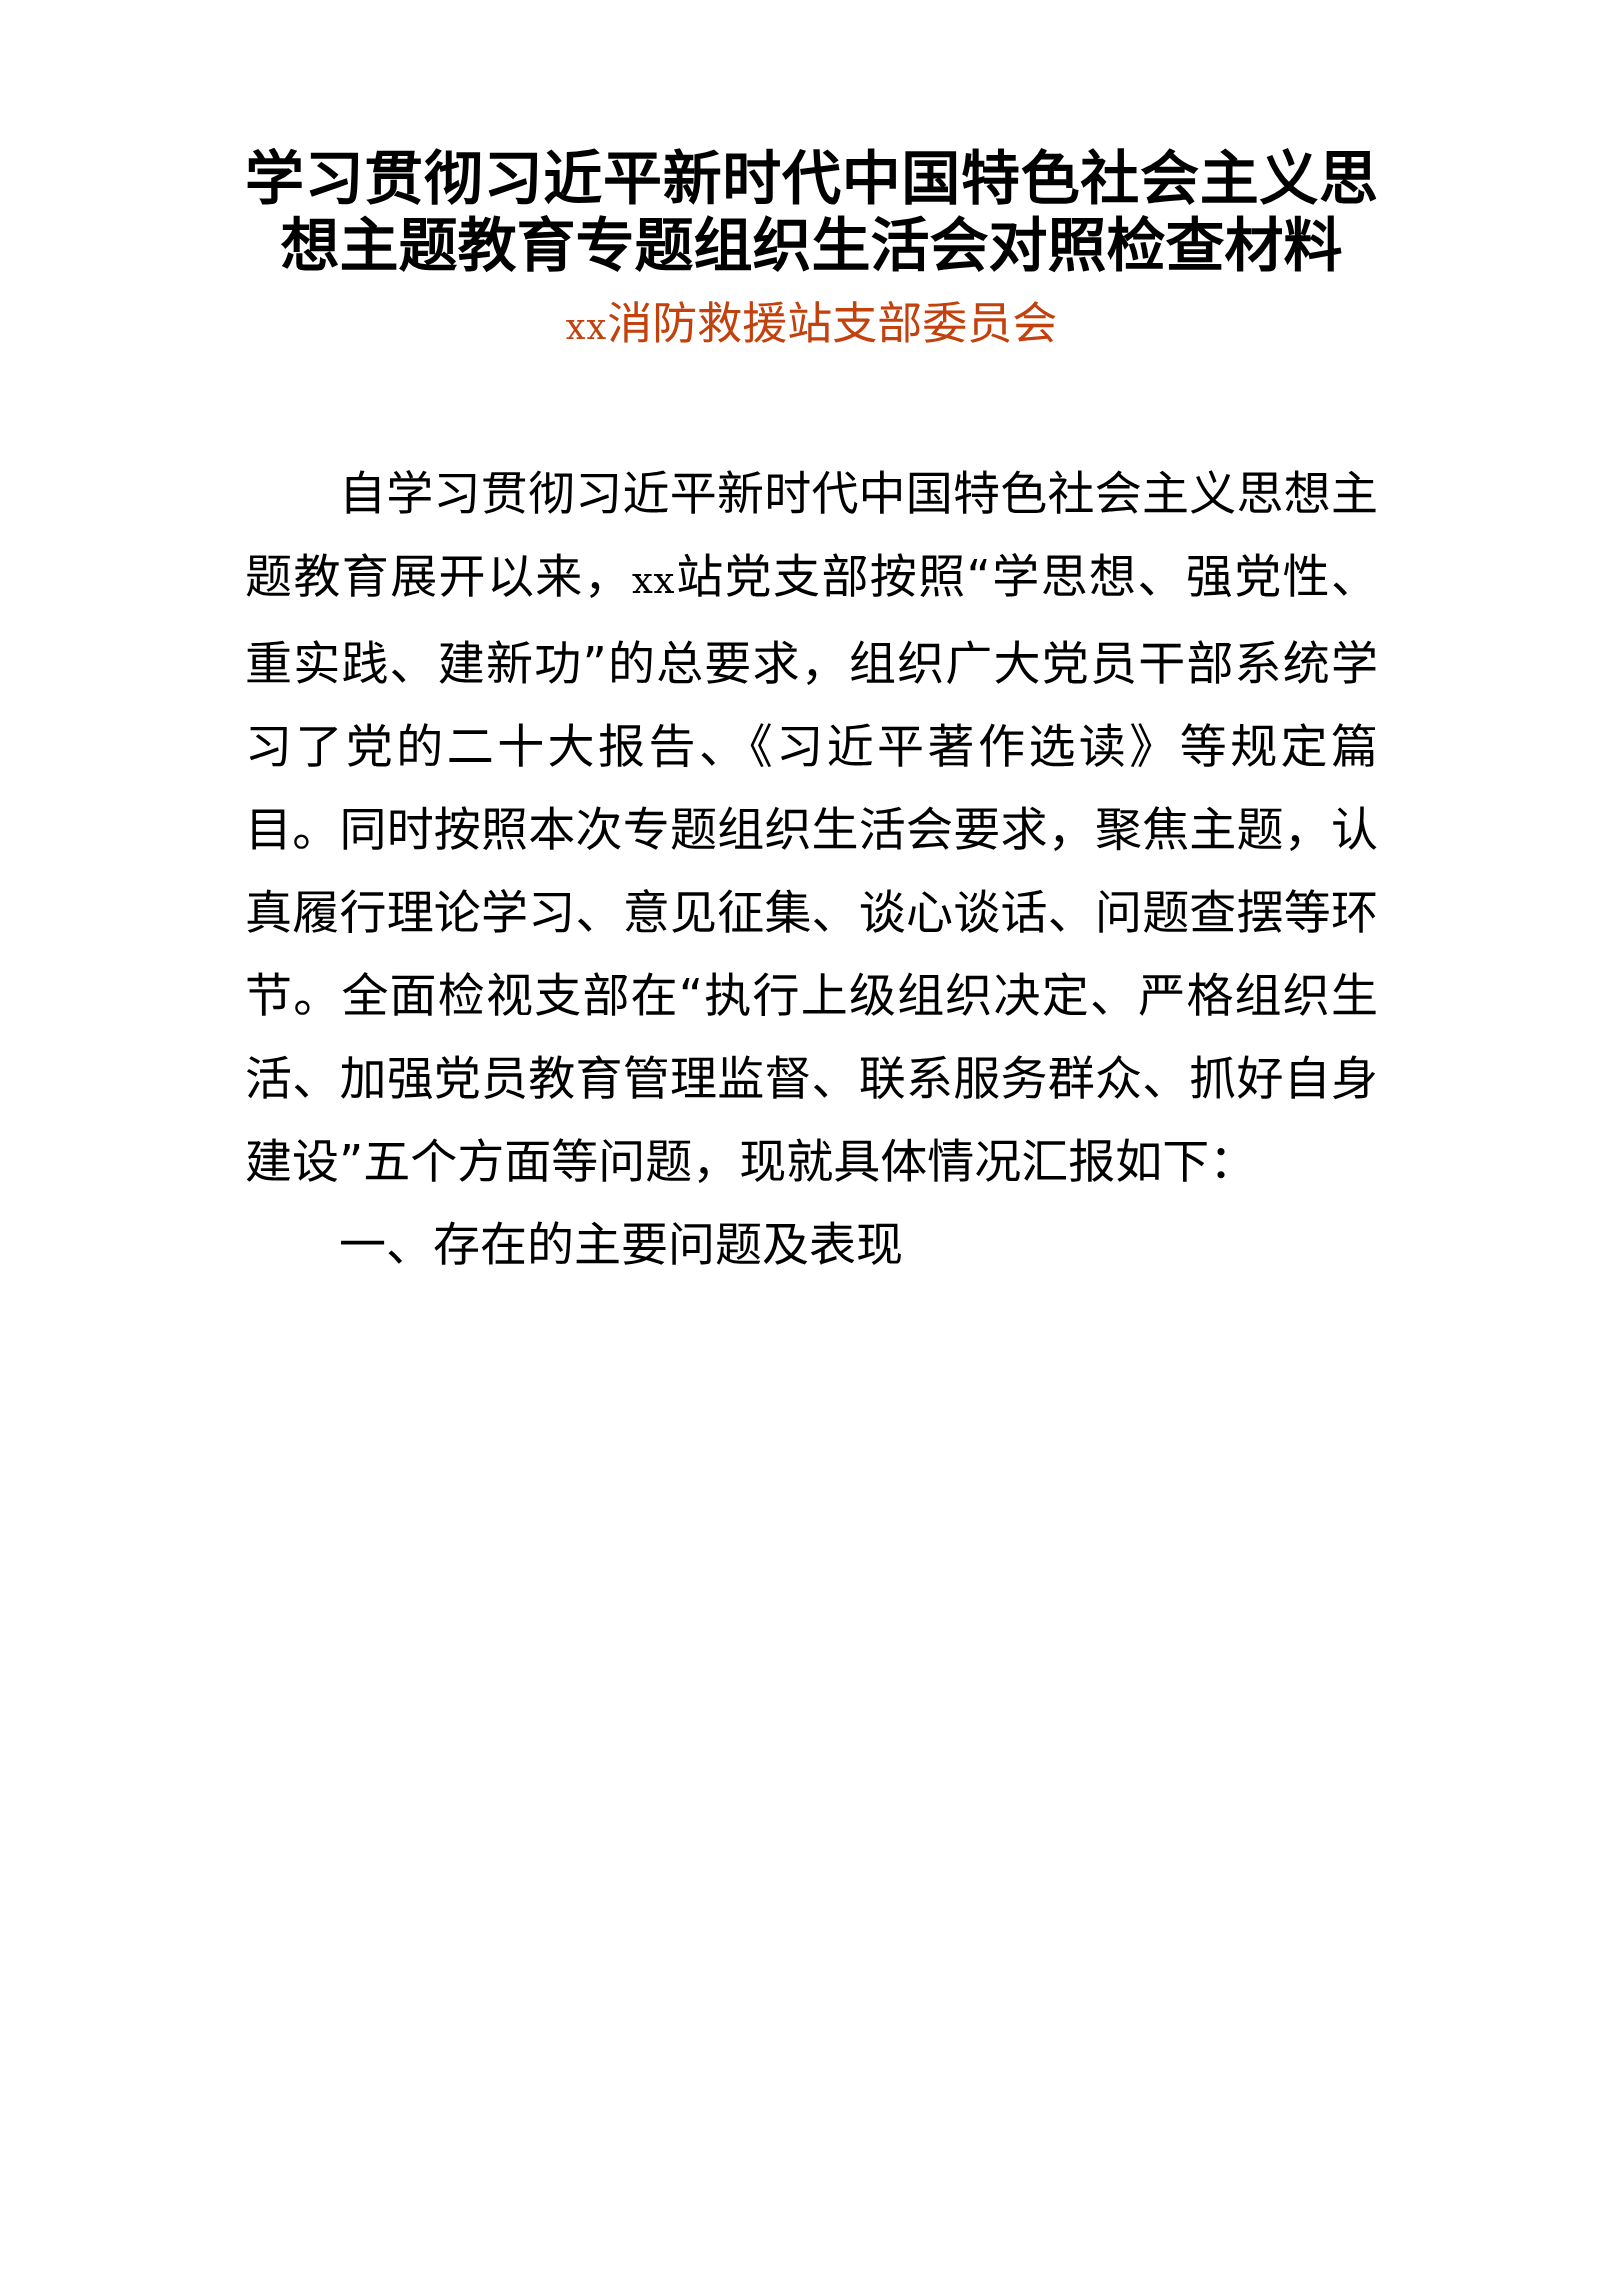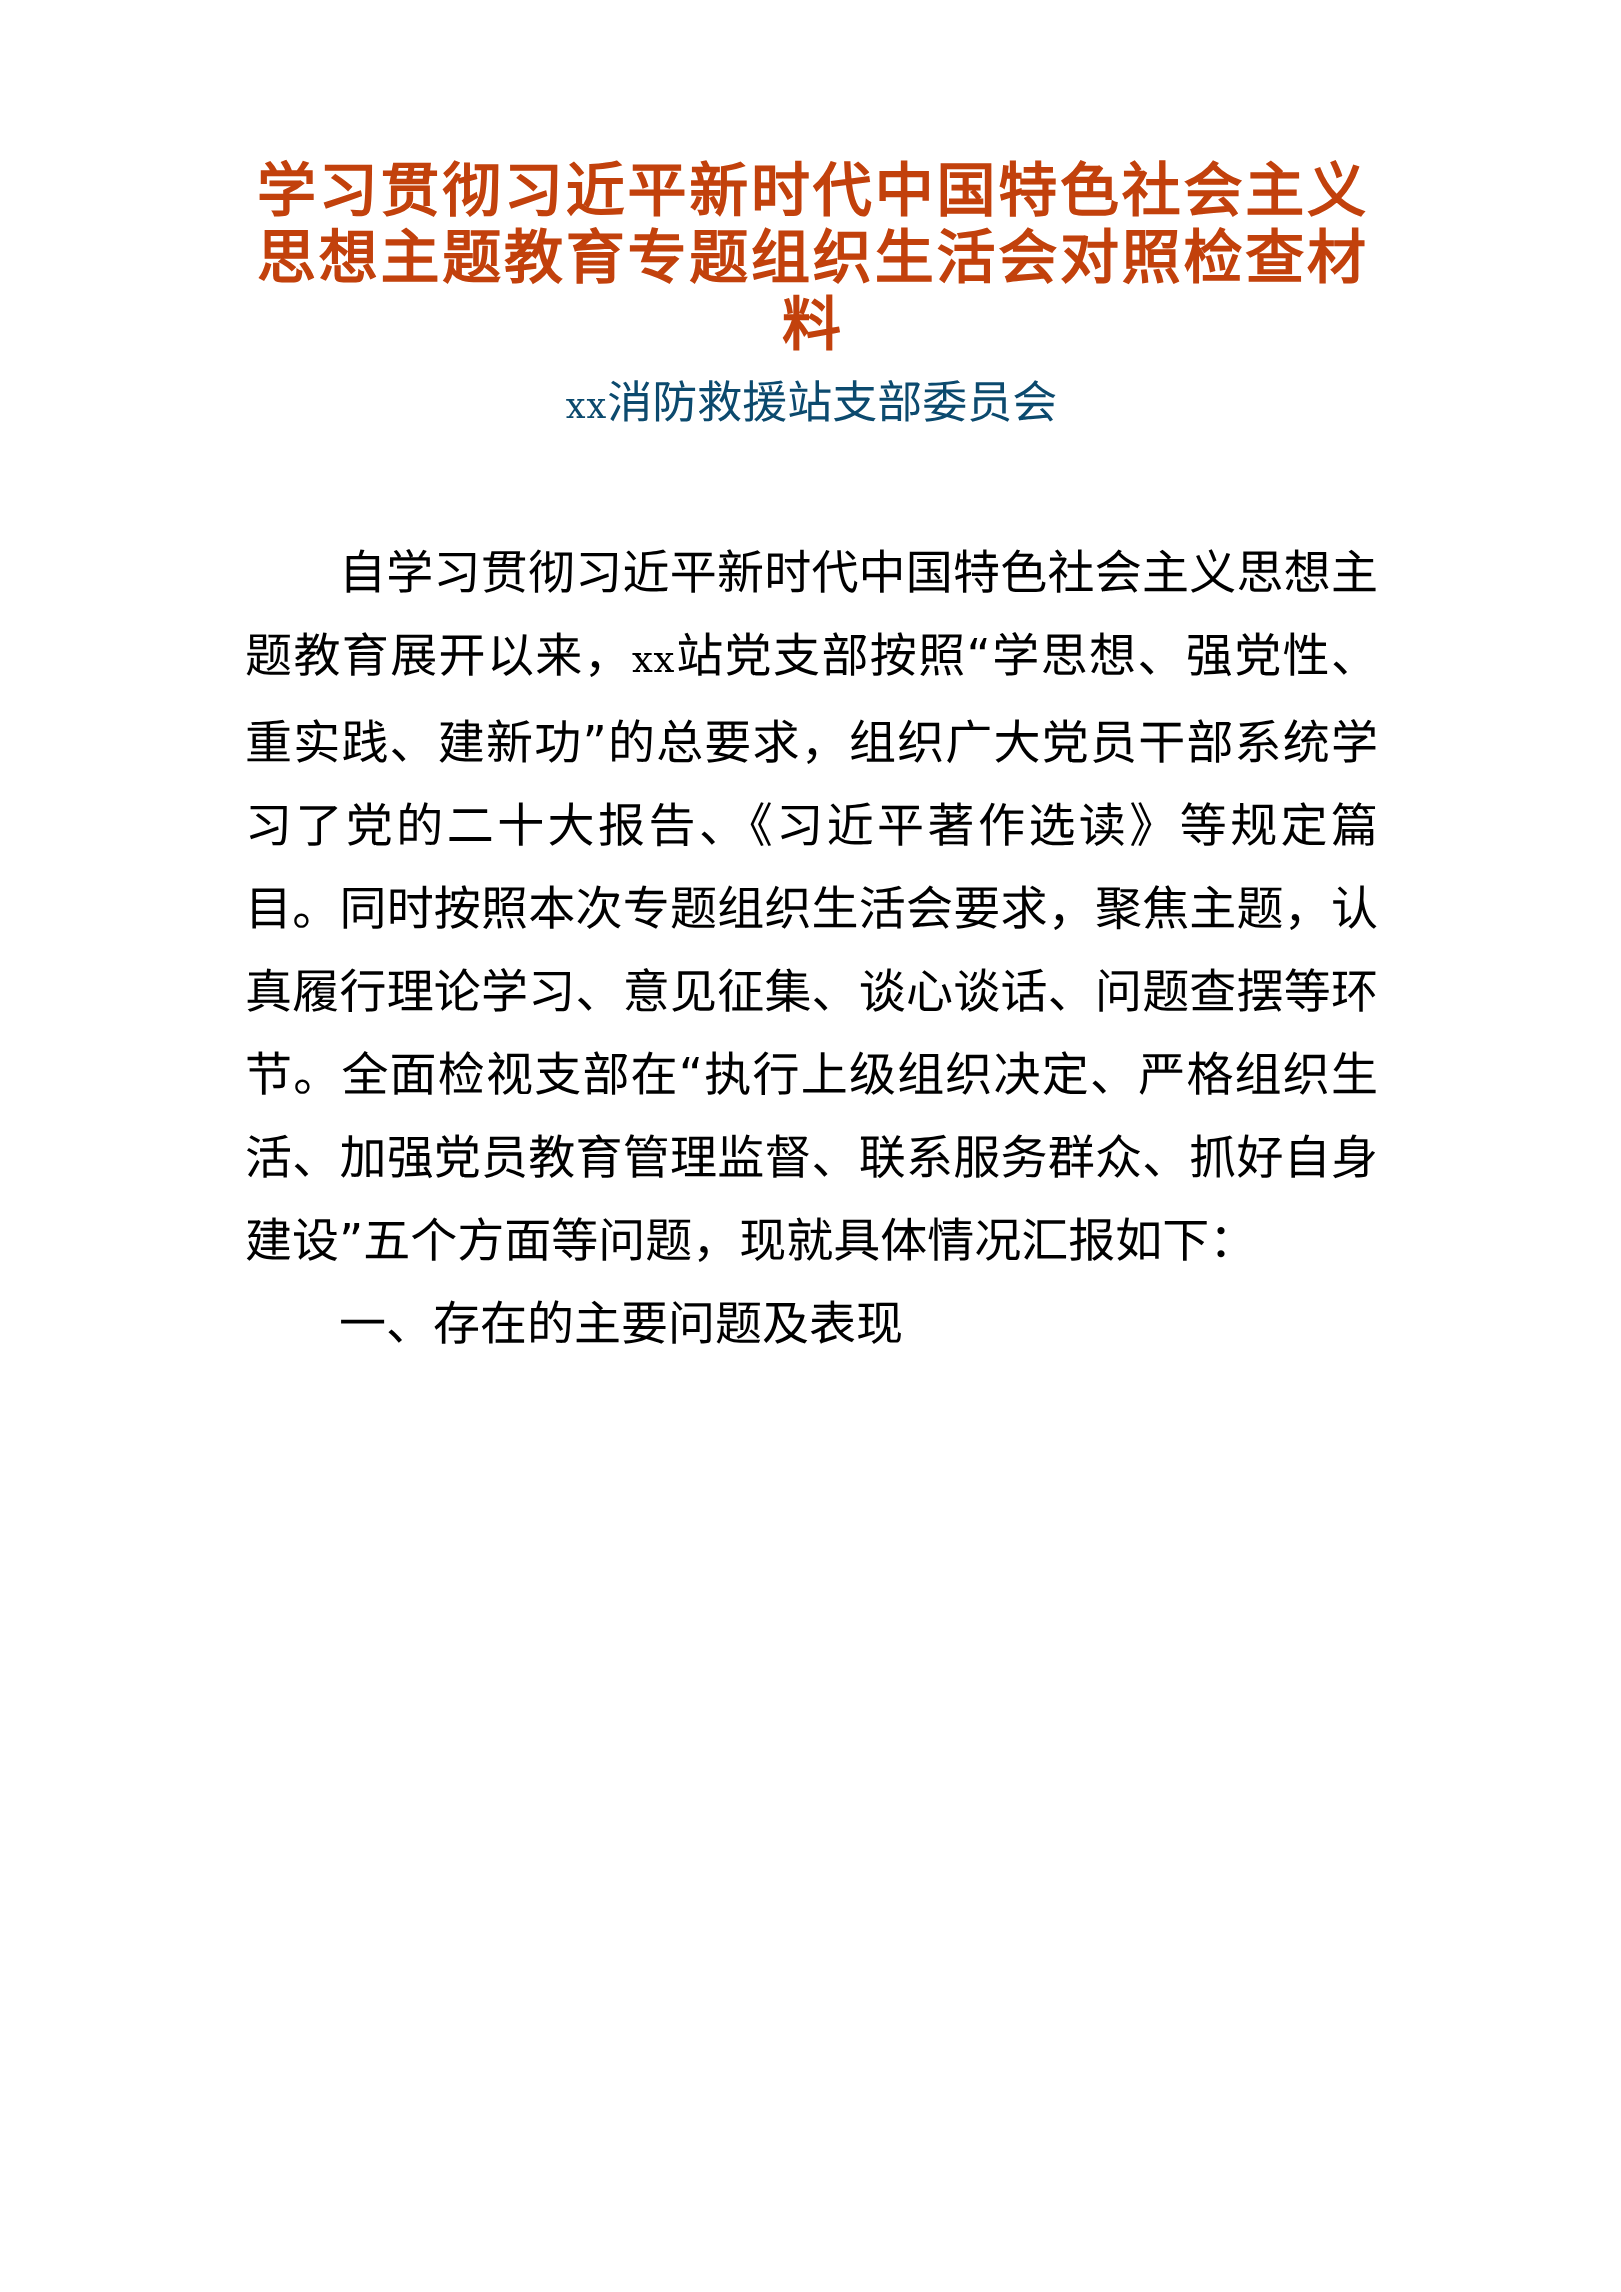--- a/index.html
+++ b/index.html
@@ -27,43 +27,43 @@
 
   .content {
     position: absolute;
     left: 245px;
     top: 0;
     width: 1133px;
   }
 
   
   .doc-title {
-    margin: 12px;
+    margin: 0;
     padding: 0;
     padding-top: 145px;
     font-size: 59px;
     line-height: 67px;
     font-weight: bold;
     letter-spacing: 0px;
     text-align: justify;
     text-align-last: center;
     text-justify: inter-character;
     word-break: break-all;
-    color: #c2410c;
+    color: #000000;
   }
 
   .doc-subtitle {
     margin: 0;
     padding: 0;
     margin-top: 13.7px;
     font-size: 45px;
     line-height: 61px;
     font-weight: normal;
     text-align: center;
-    color: #0c4a6e;
+    color: #c2410c;
   }
 
   .doc-subtitle .latin {
     font-family: "DejaVu Serif", "Liberation Serif", serif;
     font-size: 35px;
     letter-spacing: 1px;
   }
 
   
   .body-block {

